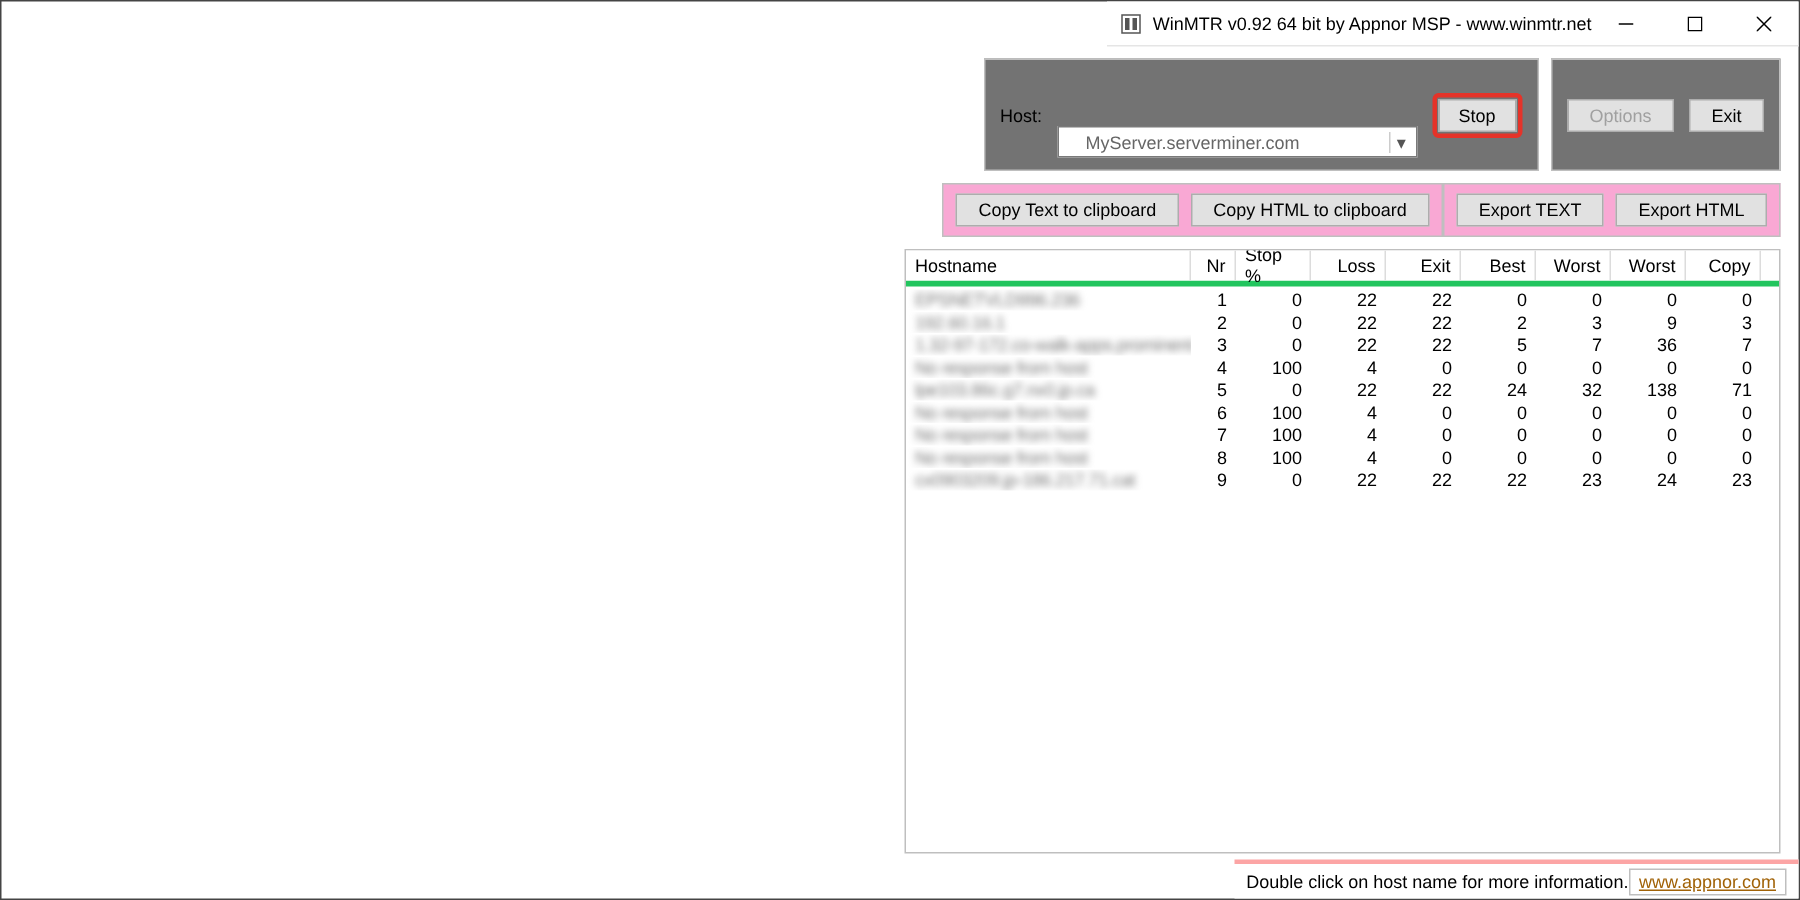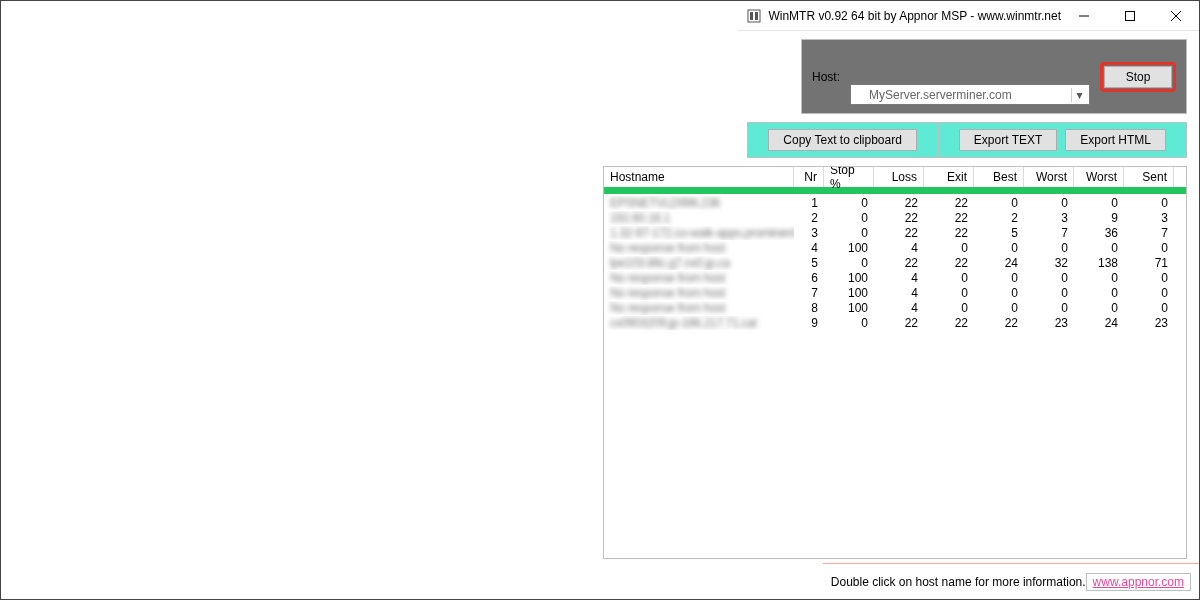--- a/index.html
+++ b/index.html
@@ -14,40 +14,40 @@
   .toolbar-row { display:flex; gap:8px; padding:8px 12px; }
   .panel { border:1px solid #bfbfbf; background:#737373; padding:8px 10px; display:flex; align-items:center; gap:10px; }
   .panel.flex { flex:1; }
   .host-label { font-size:12px; }
   .combo { display:flex; align-items:center; background:#fff; border:1px solid #7a7a7a; width:240px; height:21px; padding:0 2px 0 18px; color:#666; font-size:12px;margin-top:36px; }
   .combo-text { flex:1; }
   .combo-arrow { width:16px; text-align:center; color:#555; border-left:1px solid #ccc; }
   .btn { background:#e1e1e1; border:1px solid #adadad; height:22px; padding:0 14px; font-size:12px; cursor:default; white-space:nowrap; }
   .btn.disabled { color:#a0a0a0; }
   .stop-wrap { border:3px solid #e53329; border-radius:4px; padding:1px; display:inline-flex; }
-  .stop-wrap .btn { width:68px; padding:0; }
+  .stop-wrap .btn { width:52px; padding:0; }
   .second-row { display:flex; justify-content:space-between; padding:0 12px 8px 12px; }
-  .group { border:1px solid #bfbfbf; background:#5eead4; padding:6px 20px; display:flex; gap:8px; }
+  .group { border:1px solid #bfbfbf; background:#f9a8d4; padding:6px 8px; display:flex; gap:8px; }
   .table-wrap { flex:1; margin:0 12px 4px 12px; border:1px solid #bfbfbf; background:#fff; display:flex; flex-direction:column; overflow:hidden; }
-  .thead { display:flex; background:#fff; border-bottom:7px solid #22c55e; }
+  .thead { display:flex; background:#fff; border-bottom:4px solid #22c55e; }
   .th { border-right:1px solid #dcdcdc; padding:2px 6px; font-size:12px; background:#fff; display:flex; align-items:center; height:20px; }
   .th.hostname { width:190px; }
   .th.small { width:50px; justify-content:flex-end; }
   .th.nr { width:30px; justify-content:flex-end; }
   .th.loss { width:50px; justify-content:flex-end; }
   .th.rest { flex:1; border-right:none; }
   .tbody { flex:1; overflow:auto; padding-top:1px; }
   .tr { display:flex; height:15px; align-items:center; }
   .td { padding:0 6px; font-size:12px; overflow:hidden; white-space:nowrap; }
   .td.hostname { width:190px; }
   .td.nr { width:30px; text-align:right; }
   .td.small { width:50px; text-align:right; }
   .blurhost { filter: blur(2.5px); color:#777; letter-spacing:-0.3px; }
-  .statusbar { height:36px; border-top:1px solid #fca5a5; display:flex; align-items:center; justify-content:space-between; padding:0 8px; font-size:12px; background:#fff; }
-  .link { color:#ec4899; }
+  .statusbar { height:26px; border-top:3px solid #fca5a5; display:flex; align-items:center; justify-content:space-between; padding:0 8px; font-size:12px; background:#fff; }
+  .link { color:#a16207; }
   .appnor-box { border:1px solid #bfbfbf; padding:0 6px; height:18px; display:flex; align-items:center; }
   .right-buttons { margin-left:auto; }
 </style>
 </head>
 <body>
 
 <div class="window">
 
   <div class="titlebar">
     <div class="titlebar-left">
@@ -83,43 +83,50 @@
     <div class="panel">
       <span class="host-label">Host:</span>
       <div class="combo">
         <span class="combo-text">MyServer.serverminer.com</span>
         <span class="combo-arrow">▾</span>
       </div>
       <span class="stop-wrap">
         <button class="btn">Stop</button>
       </span>
     </div>
+    <div class="panel flex">
+      <button class="btn disabled">Options</button>
+      <span class="right-buttons">
+        <button class="btn">Exit</button>
+      </span>
+    </div>
   </div>
 
   <div class="second-row">
     <div class="group">
       <button class="btn">Copy Text to clipboard</button>
+      <button class="btn">Copy HTML to clipboard</button>
     </div>
     <div class="group">
       <button class="btn">Export TEXT</button>
       <button class="btn">Export HTML</button>
     </div>
   </div>
 
   <div class="table-wrap">
     <div class="thead">
       <div class="th hostname">Hostname</div>
       <div class="th nr">Nr</div>
       <div class="th loss">Stop %</div>
       <div class="th small">Loss</div>
       <div class="th small">Exit</div>
       <div class="th small">Best</div>
       <div class="th small">Worst</div>
       <div class="th small">Worst</div>
-      <div class="th small">Sent</div>
+      <div class="th small">Copy</div>
       <div class="th rest"></div>
     </div>
     <div class="tbody" id="tbody">
         <div class="tr">
           <div class="td hostname"><span class="blurhost">EPSNETVLD996.236</span></div>
           <div class="td nr">1</div>
           <div class="td small">0</div>
           <div class="td small">22</div>
           <div class="td small">22</div>
           <div class="td small">0</div>

